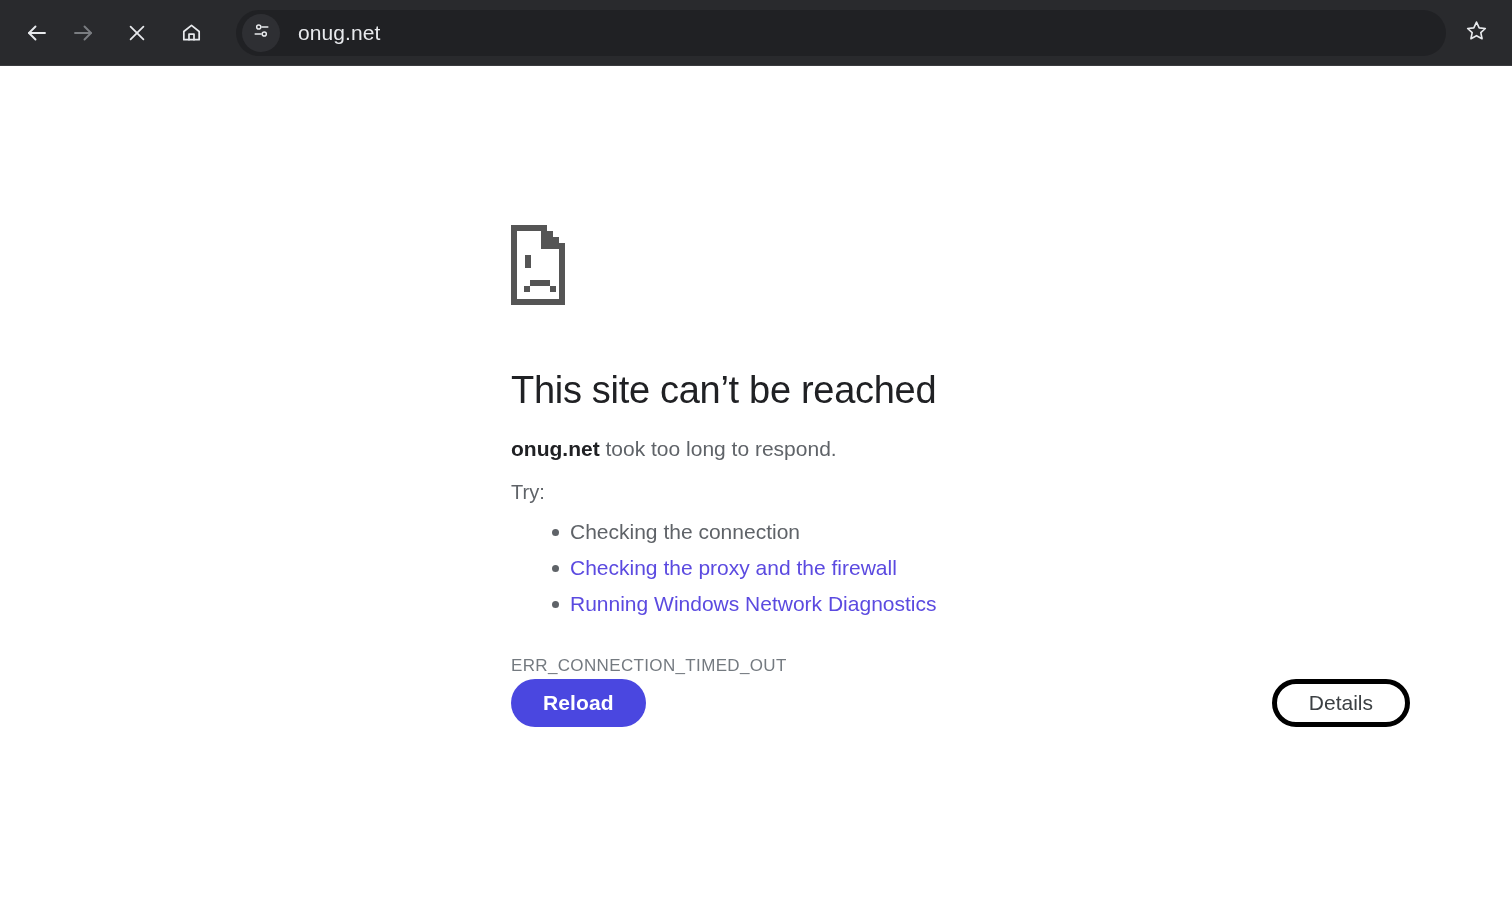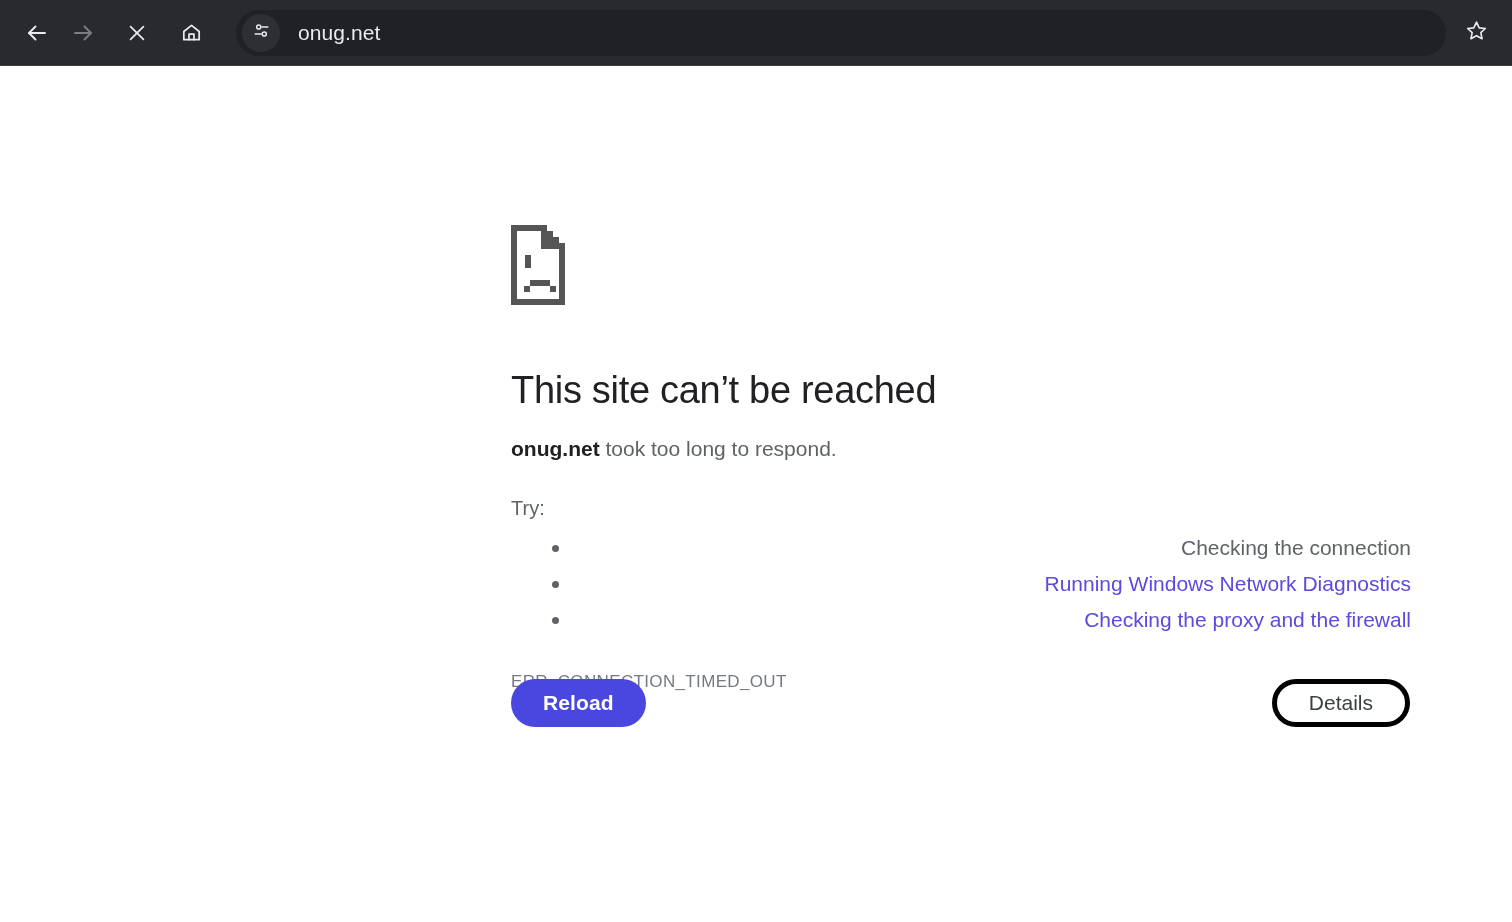--- a/index.html
+++ b/index.html
@@ -126,31 +126,30 @@
     font-size: 21px;
     color: #5f6368;
     line-height: 1.45;
   }
   .subtitle .host {
     color: #202124;
     font-weight: 700;
   }
 
   .try-label {
-    margin-top: 30px;
+    margin-top: 14px;
     font-size: 20px;
     color: #5f6368;
     line-height: 1.4;
   }
 
   .suggestions {
     margin: 8px 0 4px 0;
     padding: 0;
     list-style: none;
-    text-align: right;
   }
   .suggestions li {
     position: relative;
     padding-left: 59px;
     font-size: 21px;
     line-height: 36px;
     color: #5f6368;
   }
   .suggestions li::before {
     content: "";
@@ -295,22 +294,22 @@
     </span>
 
     <h1 class="headline">This site can’t be reached</h1>
 
     <p class="subtitle"><span class="host">onug.net</span><span> took too long to respond.</span></p>
 
     <p class="try-label">Try:</p>
 
     <ul class="suggestions">
       <li>Checking the connection</li>
+      <li class="link-item">Checking the proxy and the firewall</li>
       <li class="link-item">Running Windows Network Diagnostics</li>
-      <li class="link-item">Checking the proxy and the firewall</li>
     </ul>
 
     <p class="err-code">ERR_CONNECTION_TIMED_OUT</p>
   </div>
 
   <div class="btn-row">
     <button class="btn-reload">Reload</button>
     <button class="btn-details">Details</button>
   </div>
 </div>

